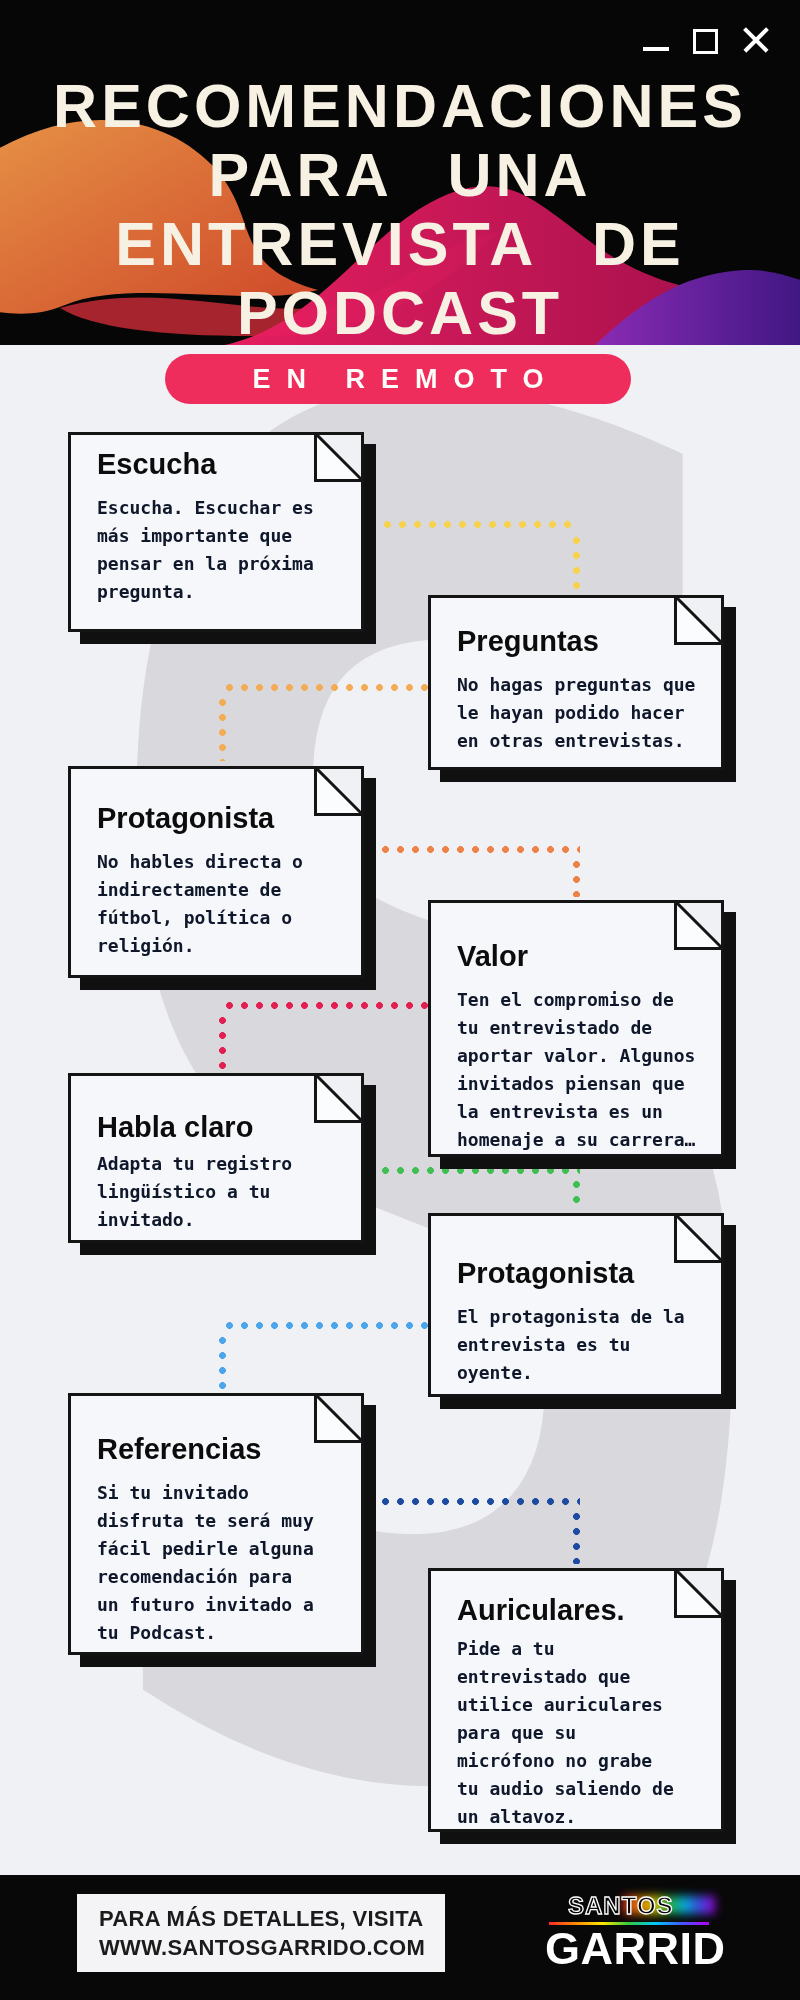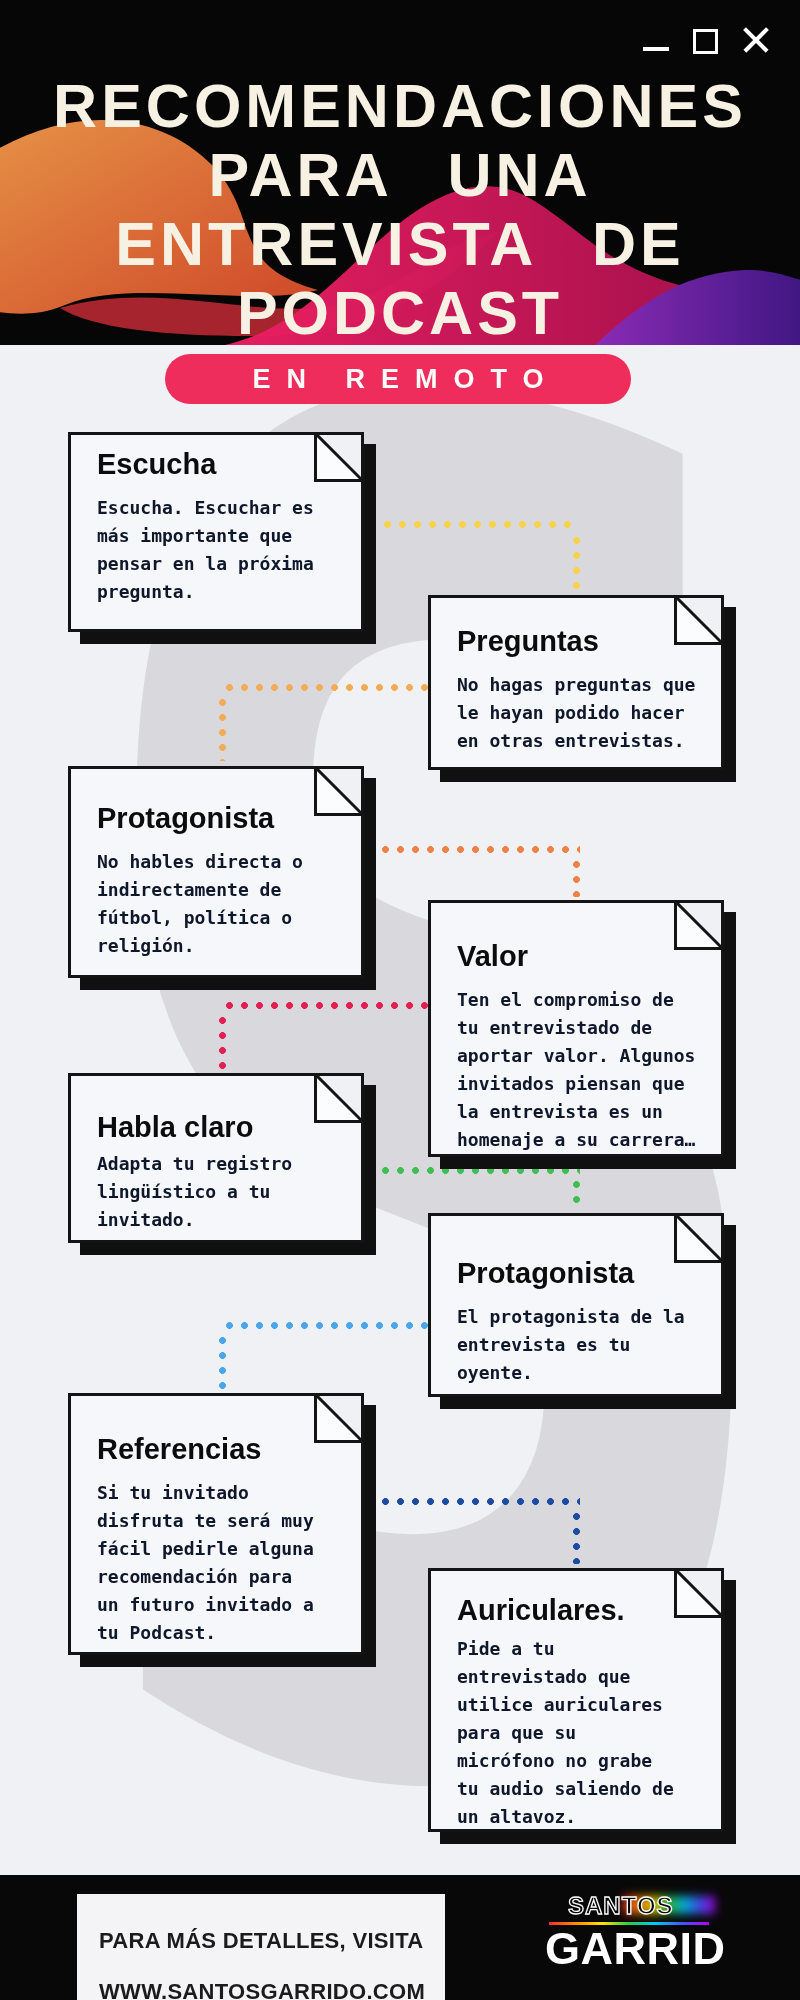--- a/index.html
+++ b/index.html
@@ -47,21 +47,21 @@
   .card { position:absolute; width:296px; background:#f6f7fa; border:3px solid #141414;
           box-shadow:12px 12px 0 #101010; padding:16px 20px 0 26px; z-index:4; overflow:hidden; }
   .card h2 { font-weight:900; font-size:29px; line-height:1.1; color:#0c0c0c; margin:0 0 13px; }
   .card p  { font-family:"DejaVu Sans Mono", monospace; font-weight:bold; font-size:18px;
              line-height:28px; color:#0f172a; white-space:pre-line; }
   .fold { position:absolute; top:-3px; right:-3px; width:50px; height:50px; }
 
   
   .footer { position:absolute; left:0; top:1875px; width:800px; height:125px; background:#080808; z-index:2; }
   .cta { position:absolute; left:77px; top:19px; width:368px; padding:10px 8px 10px 22px; background:#f4f4f7; }
-  .cta div { font-weight:900; font-size:22px; line-height:29px; letter-spacing:0.3px; color:#1b1b1b;margin-top:22px; }
+  .cta div { font-weight:900; font-size:22px; line-height:29px; letter-spacing:0.3px; color:#1b1b1b; }
 
   .logo { position:absolute; left:545px; top:17px; width:175px; }
   .logo .santos { font-weight:900; font-size:24px; letter-spacing:1px; color:#080808;
                   -webkit-text-stroke:1.3px #ffffff; margin-left:23px; position:relative; z-index:2; }
   .logo .spectrum { position:absolute; left:78px; top:4px; width:92px; height:18px; z-index:1; opacity:.85;
     background:linear-gradient(90deg,#ff2a2a,#ff8a00,#ffe600,#2ecc40,#00c8ff,#4455ff,#b400ff);
     filter:blur(5px); }
   .logo .rainbow { position:relative; z-index:2; margin:2px 0 1px 4px; width:160px; height:3px;
     background:linear-gradient(90deg,#ff2a2a,#ff8a00,#ffe600,#2ecc40,#00c8ff,#4455ff,#b400ff); }
   .logo .garrido { display:flex; align-items:flex-start; font-weight:900; font-size:45px; line-height:1;

